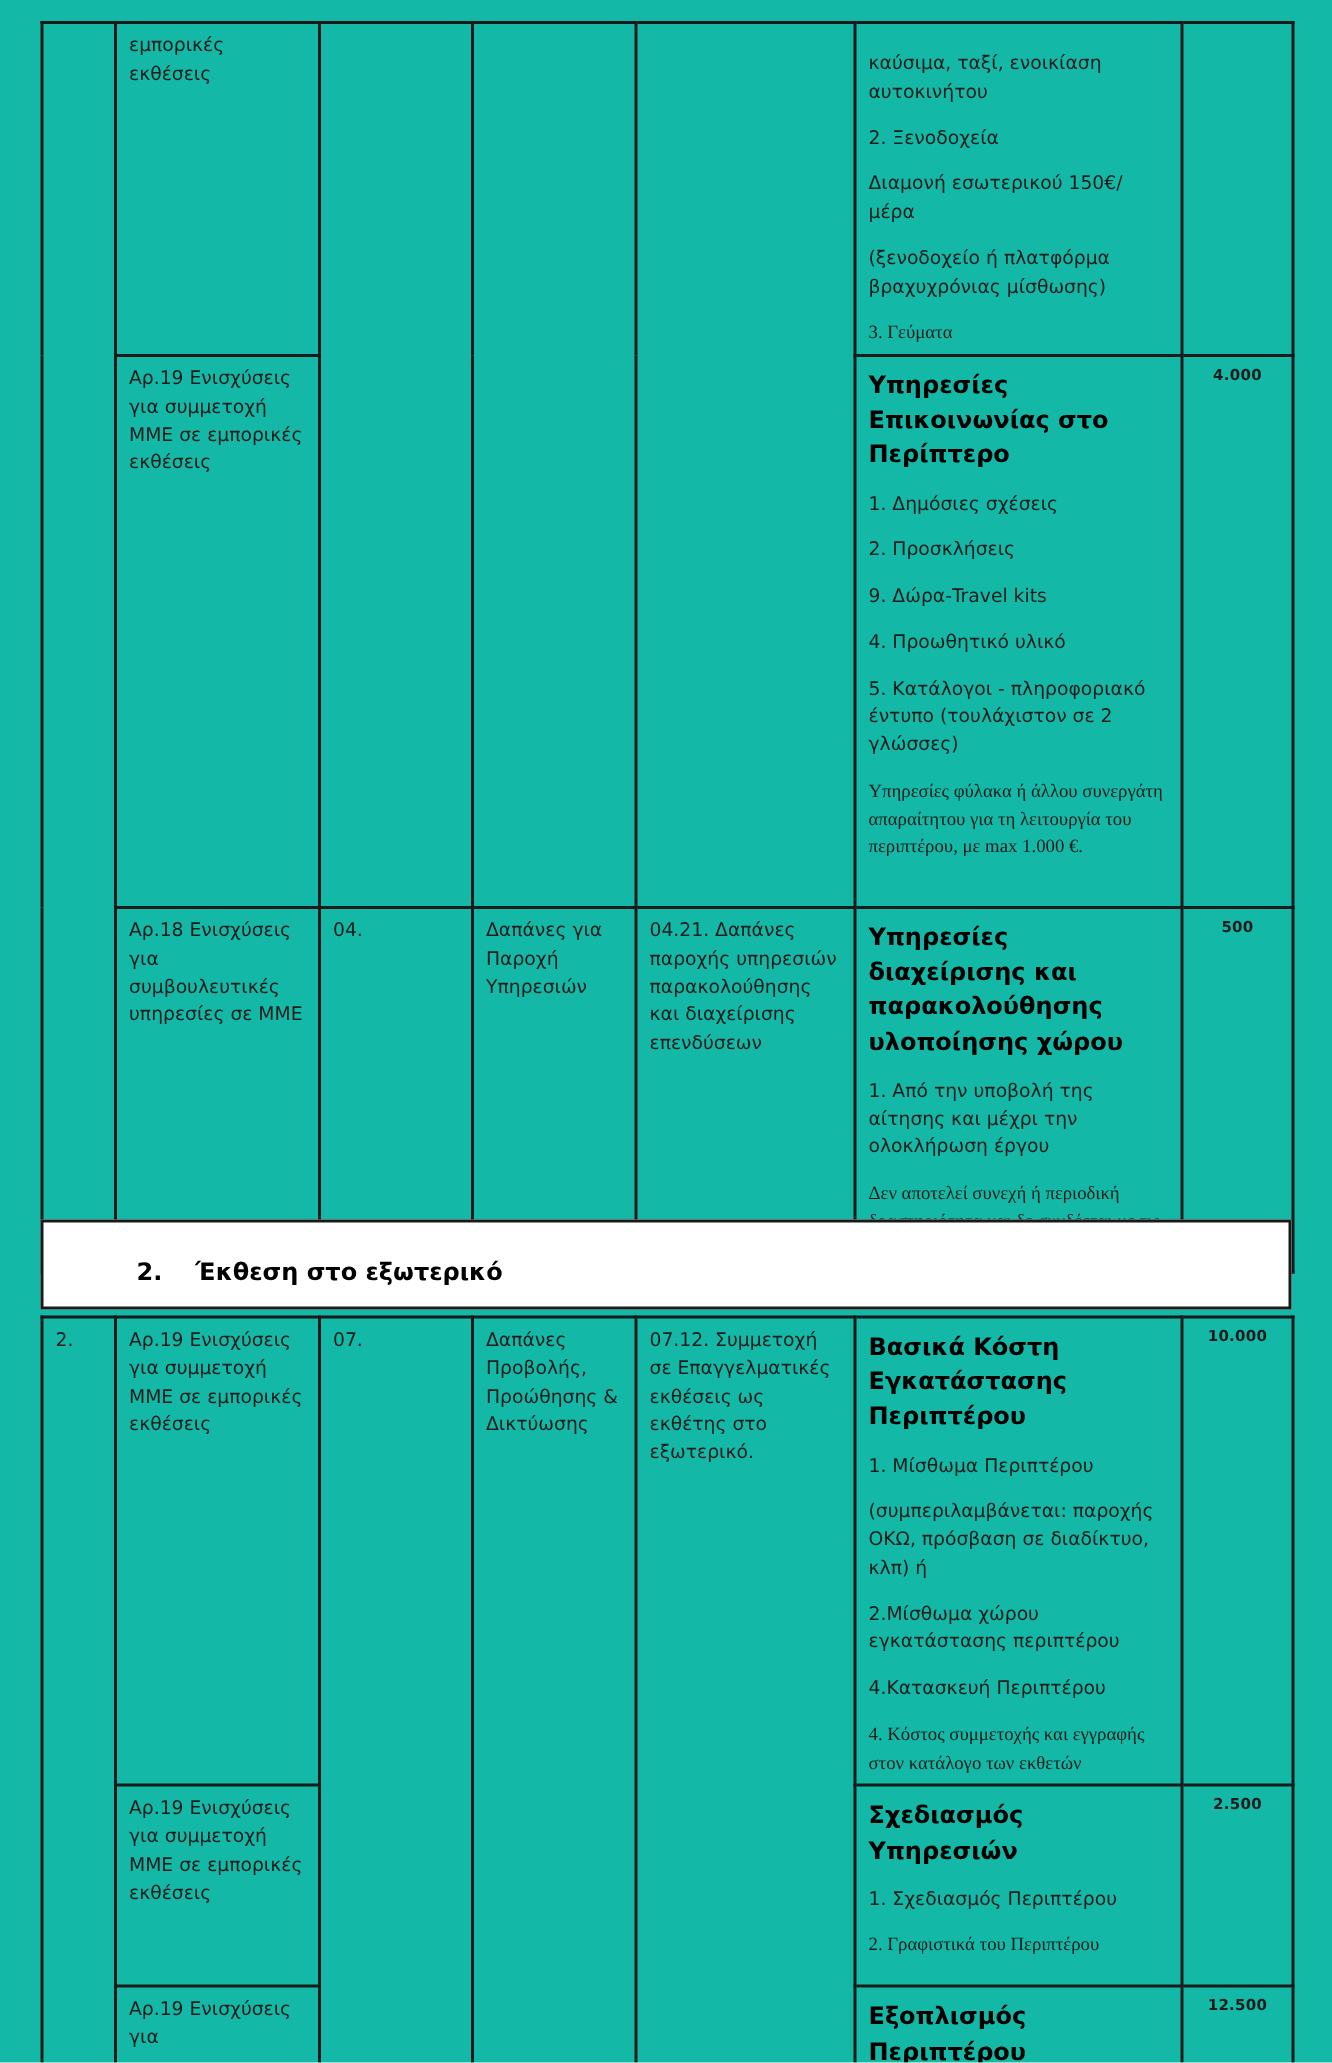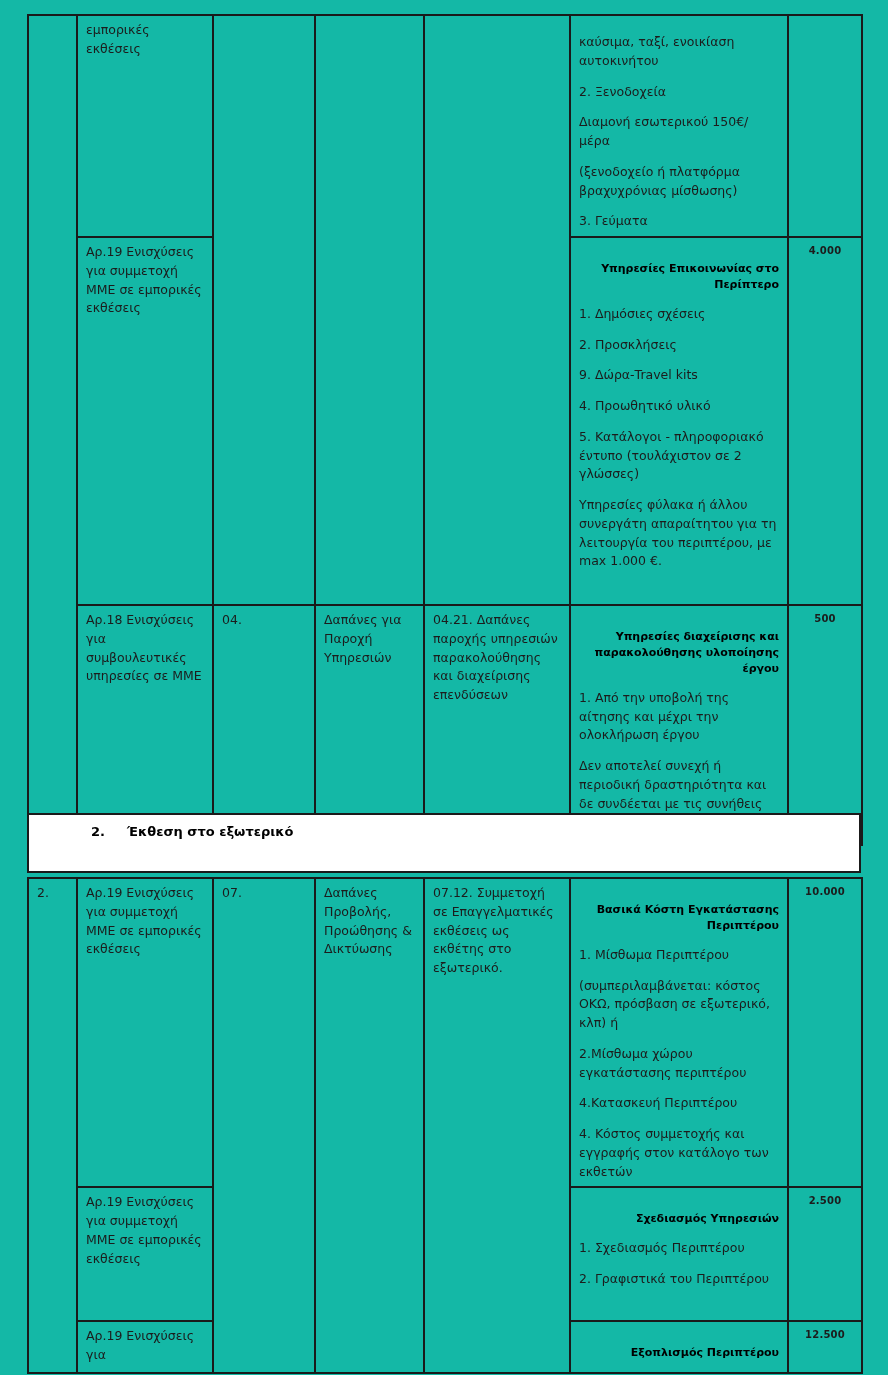--- a/index.html
+++ b/index.html
@@ -42,42 +42,42 @@
   td.desc { padding: 5px 13px 5px 10px; }
   td.amount {
     text-align: center;
     font-weight: bold;
     font-size: 10px;
     padding-top: 8px;
     letter-spacing: 0.2px;
   }
   .desc-title {
     font-weight: bold;
-    text-align: right;
-    font-size: 11px;
+    text-align: left;
+    font-size: 16px;
     line-height: 1.45;
-    margin: 18px 0 6px 0;
+    margin: 2px 0 6px 0;
     color: #000;
   }
   td p { margin: 12px 0 7px 0; }
-  td p:last-child { margin-bottom: 0; }
+  td p:last-child { margin-bottom: 0; font-family: Liberation Serif, serif; }
 
   .section-band {
     position: absolute;
     left: 27px;
     top: 813px;
     width: 834px;
     height: 60px;
     border: 2px solid #1a1a1a;
     box-sizing: border-box;
     background: #ffffff;
     font-weight: bold;
-    font-size: 13px;
+    font-size: 16px;
     color: #000;
-    padding: 9px 0 0 62px;
+    padding: 23px 0 0 62px;
   }
   .section-band .sec-num { margin-right: 22px; }
 
   
   #table1 tr.r1 { height: 191px; }
   #table1 tr.r2 { height: 368px; }
   #table1 tr.r3 { height: 240px; }
   #table2 tr.r1 { height: 297px; }
   #table2 tr.r2 { height: 134px; }
   #table2 tr.r3 { height: 47px; }
@@ -138,21 +138,21 @@
             </div>
         </td>
         <td class="amount">4.000</td>
       </tr>
       <tr class="r3">
         <td>Αρ.18 Ενισχύσεις για συμβουλευτικές υπηρεσίες σε ΜΜΕ</td>
         <td>04.</td>
         <td>Δαπάνες για Παροχή Υπηρεσιών</td>
         <td>04.21. Δαπάνες παροχής υπηρεσιών παρακολούθησης και διαχείρισης επενδύσεων</td>
         <td class="desc">
-          <div class="desc-title">Υπηρεσίες διαχείρισης και παρακολούθησης υλοποίησης έργου</div>
+          <div class="desc-title">Υπηρεσίες διαχείρισης και παρακολούθησης υλοποίησης χώρου</div>
           <div>
               <p>1. Από την υποβολή της αίτησης και μέχρι την ολοκλήρωση έργου</p>
               <p>Δεν αποτελεί συνεχή ή περιοδική δραστηριότητα και δε συνδέεται με τις συνήθεις λειτουργικές δαπάνες.</p>
             </div>
         </td>
         <td class="amount">500</td>
       </tr>
     </tbody>
   </table>
 
@@ -174,21 +174,21 @@
       <tr class="r1">
         <td rowspan="3">2.</td>
         <td>Αρ.19 Ενισχύσεις για συμμετοχή ΜΜΕ σε εμπορικές εκθέσεις</td>
         <td rowspan="3">07.</td>
         <td rowspan="3">Δαπάνες Προβολής, Προώθησης &amp; Δικτύωσης</td>
         <td rowspan="3">07.12. Συμμετοχή σε Επαγγελματικές εκθέσεις ως εκθέτης στο εξωτερικό.</td>
         <td class="desc">
           <div class="desc-title">Βασικά Κόστη Εγκατάστασης Περιπτέρου</div>
           <div>
               <p>1. Μίσθωμα Περιπτέρου</p>
-              <p>(συμπεριλαμβάνεται: κόστος ΟΚΩ, πρόσβαση σε εξωτερικό, κλπ) ή</p>
+              <p>(συμπεριλαμβάνεται: παροχής ΟΚΩ, πρόσβαση σε διαδίκτυο, κλπ) ή</p>
               <p>2.Μίσθωμα χώρου εγκατάστασης περιπτέρου</p>
               <p>4.Κατασκευή Περιπτέρου</p>
               <p>4. Κόστος συμμετοχής και εγγραφής στον κατάλογο των εκθετών</p>
             </div>
         </td>
         <td class="amount">10.000</td>
       </tr>
       <tr class="r2">
         <td>Αρ.19 Ενισχύσεις για συμμετοχή ΜΜΕ σε εμπορικές εκθέσεις</td>
         <td class="desc">

